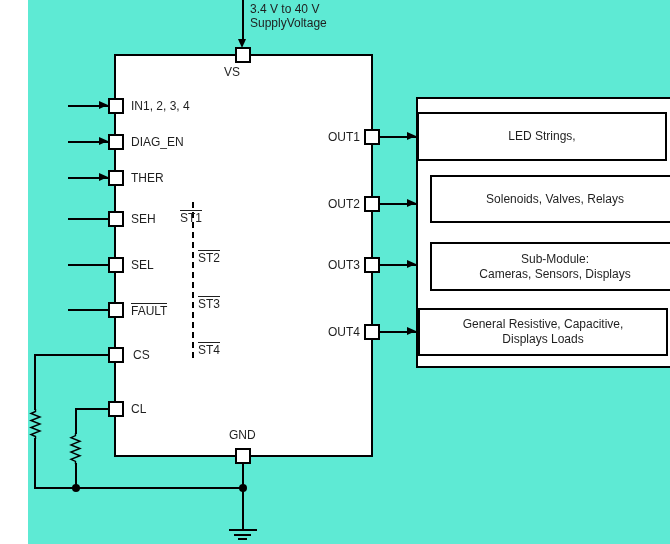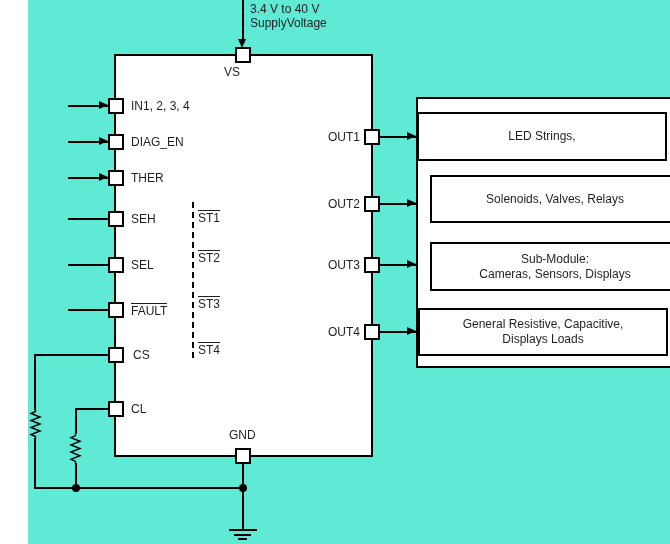--- a/index.html
+++ b/index.html
@@ -72,21 +72,21 @@
   <div class="pin" style="left:80px; top:302px"></div>
   <div class="lbl" style="left:103px; top:303px"><span class="ovl">FAULT</span></div>
 
   <div class="pin" style="left:80px; top:347px"></div>
   <div class="lbl" style="left:105px; top:348px">CS</div>
 
   <div class="pin" style="left:80px; top:401px"></div>
   <div class="lbl" style="left:103px; top:402px">CL</div>
 
   <div class="dash" style="left:164px; top:202px; height:156px"></div>
-  <div class="lbl" style="left:170px; top:210px"><span class="ovl">ST1</span></div>
+  <div class="lbl" style="left:152px; top:210px"><span class="ovl">ST1</span></div>
   <div class="lbl" style="left:170px; top:250px"><span class="ovl">ST2</span></div>
   <div class="lbl" style="left:170px; top:296px"><span class="ovl">ST3</span></div>
   <div class="lbl" style="left:170px; top:342px"><span class="ovl">ST4</span></div>
 
   <div class="lbl rlbl" style="left:290px; top:130px; width:42px">OUT1</div>
   <div class="pin" style="left:336px; top:129px"></div>
   <div class="h" style="left:352px; top:136px; width:36px"></div>
   <div class="arr-r" style="left:379px; top:132px"></div>
 
   <div class="lbl rlbl" style="left:290px; top:197px; width:42px">OUT2</div>

